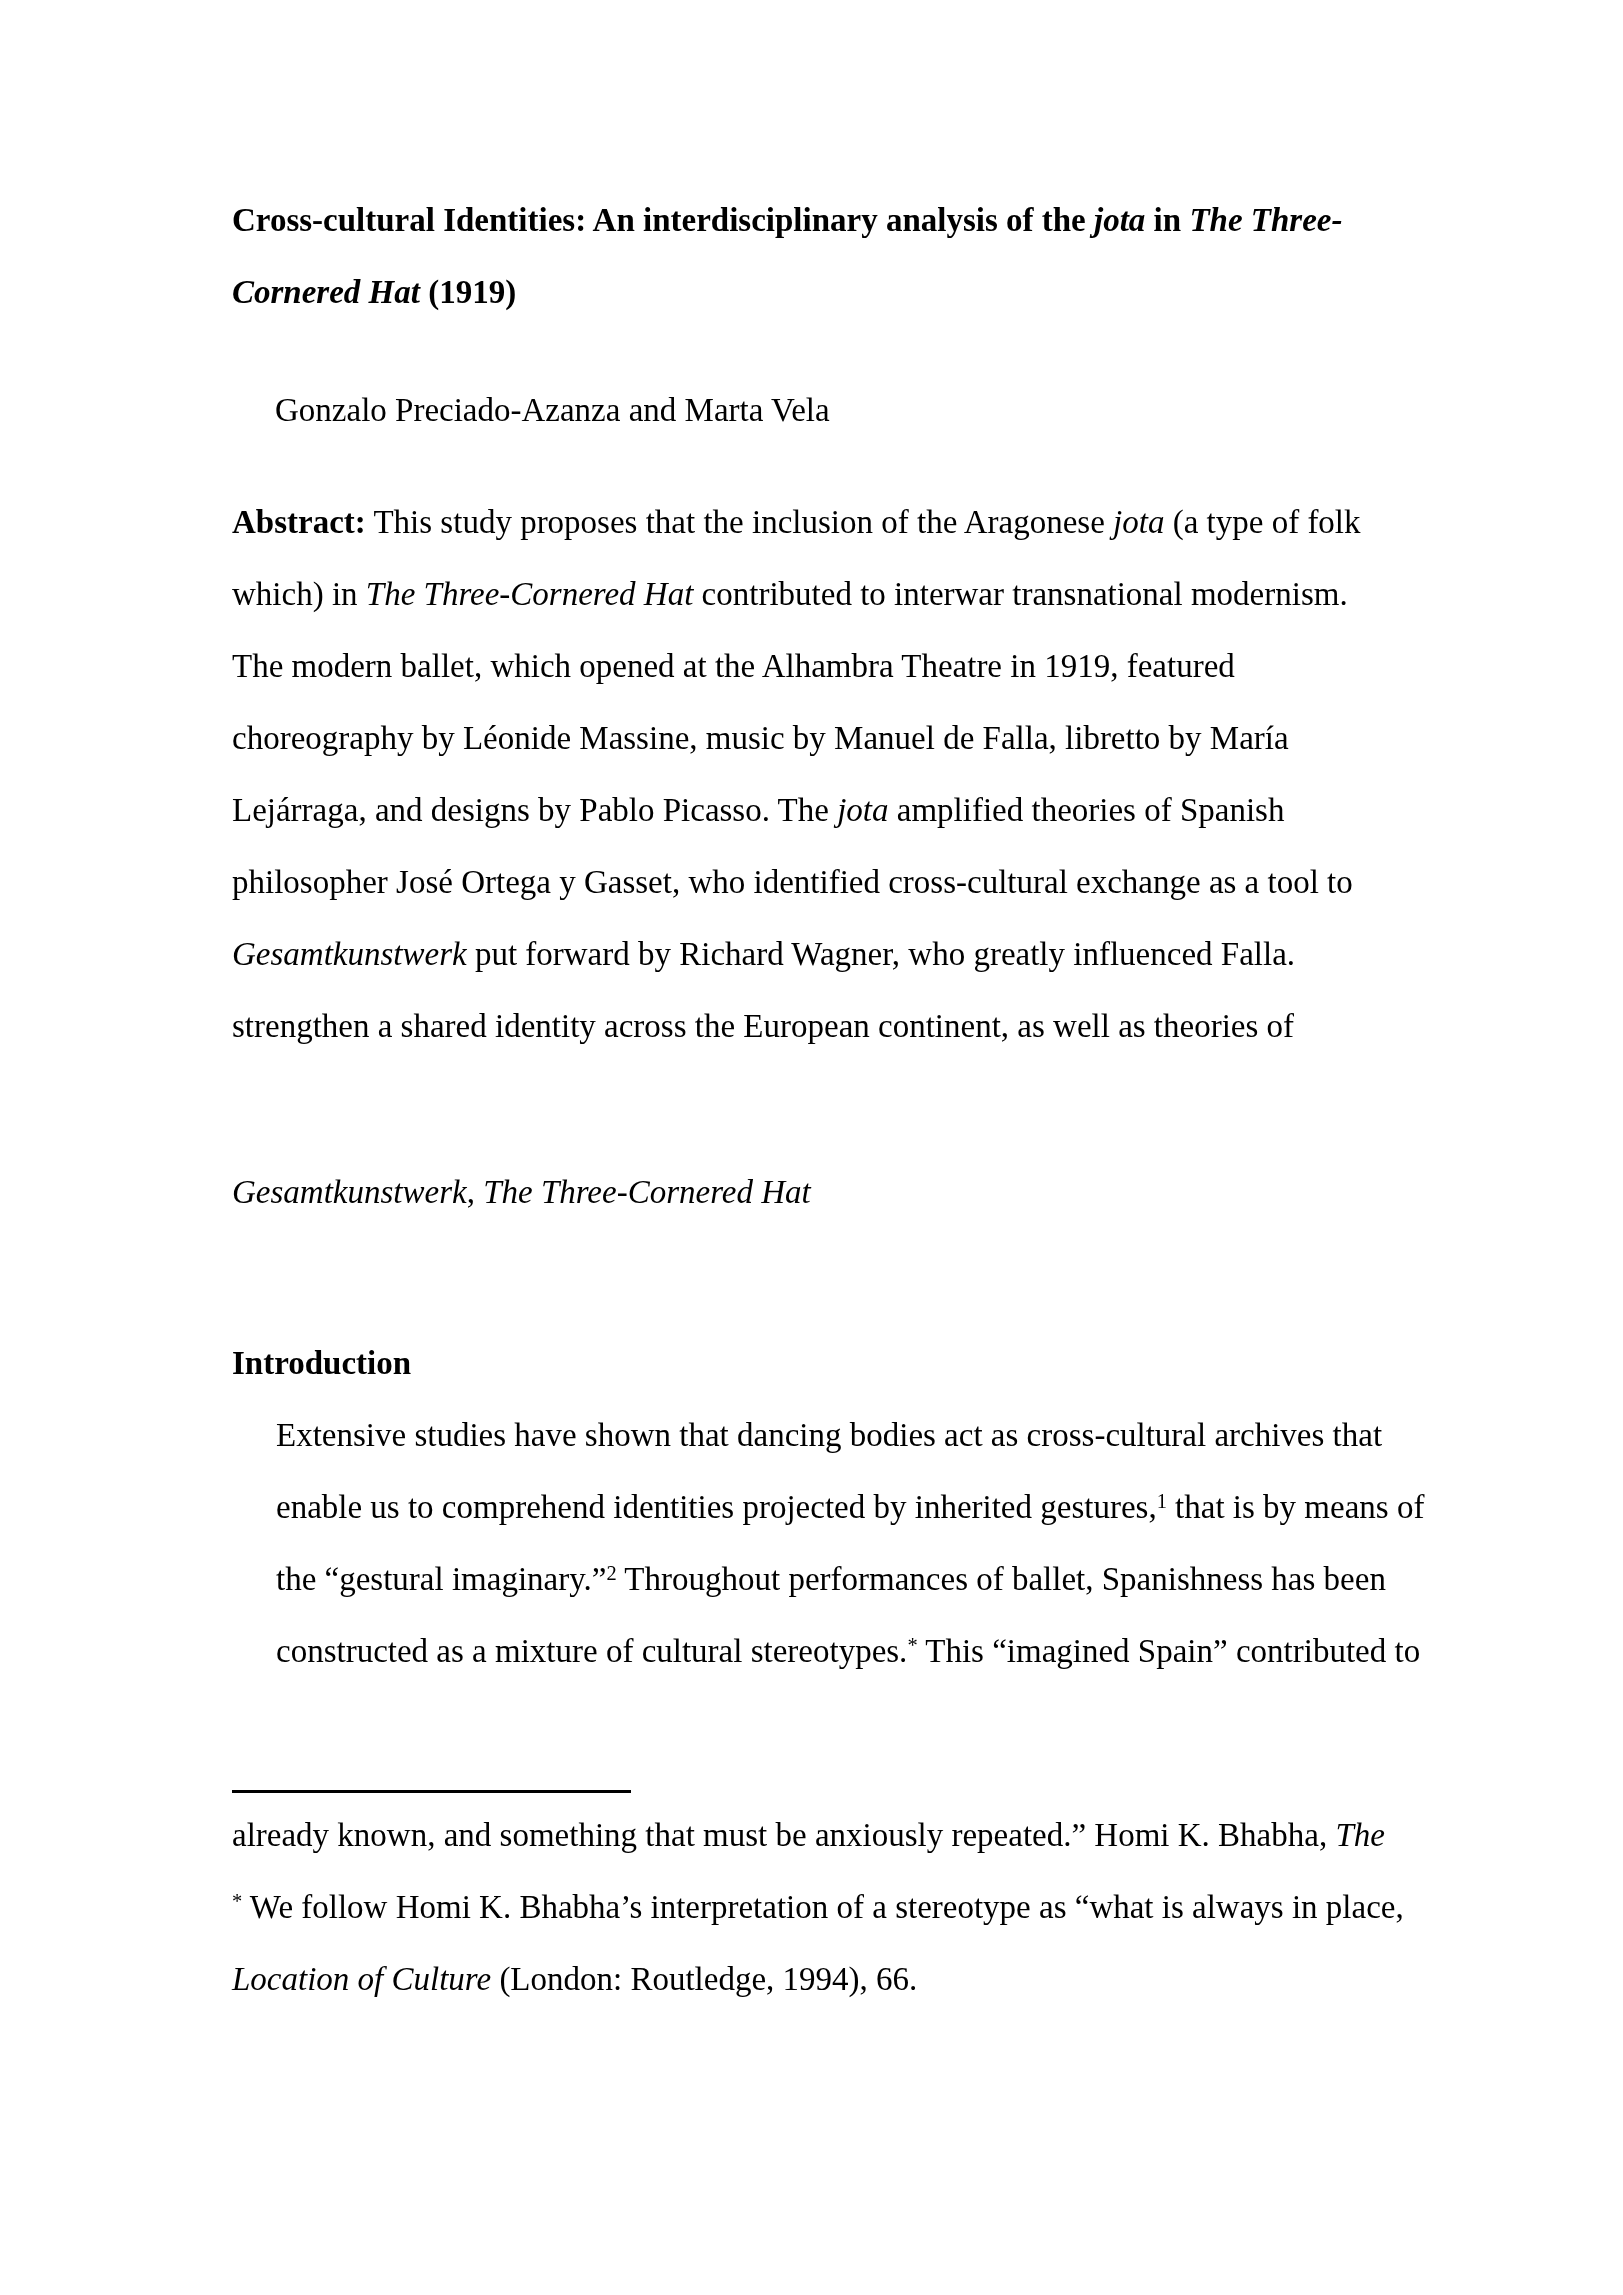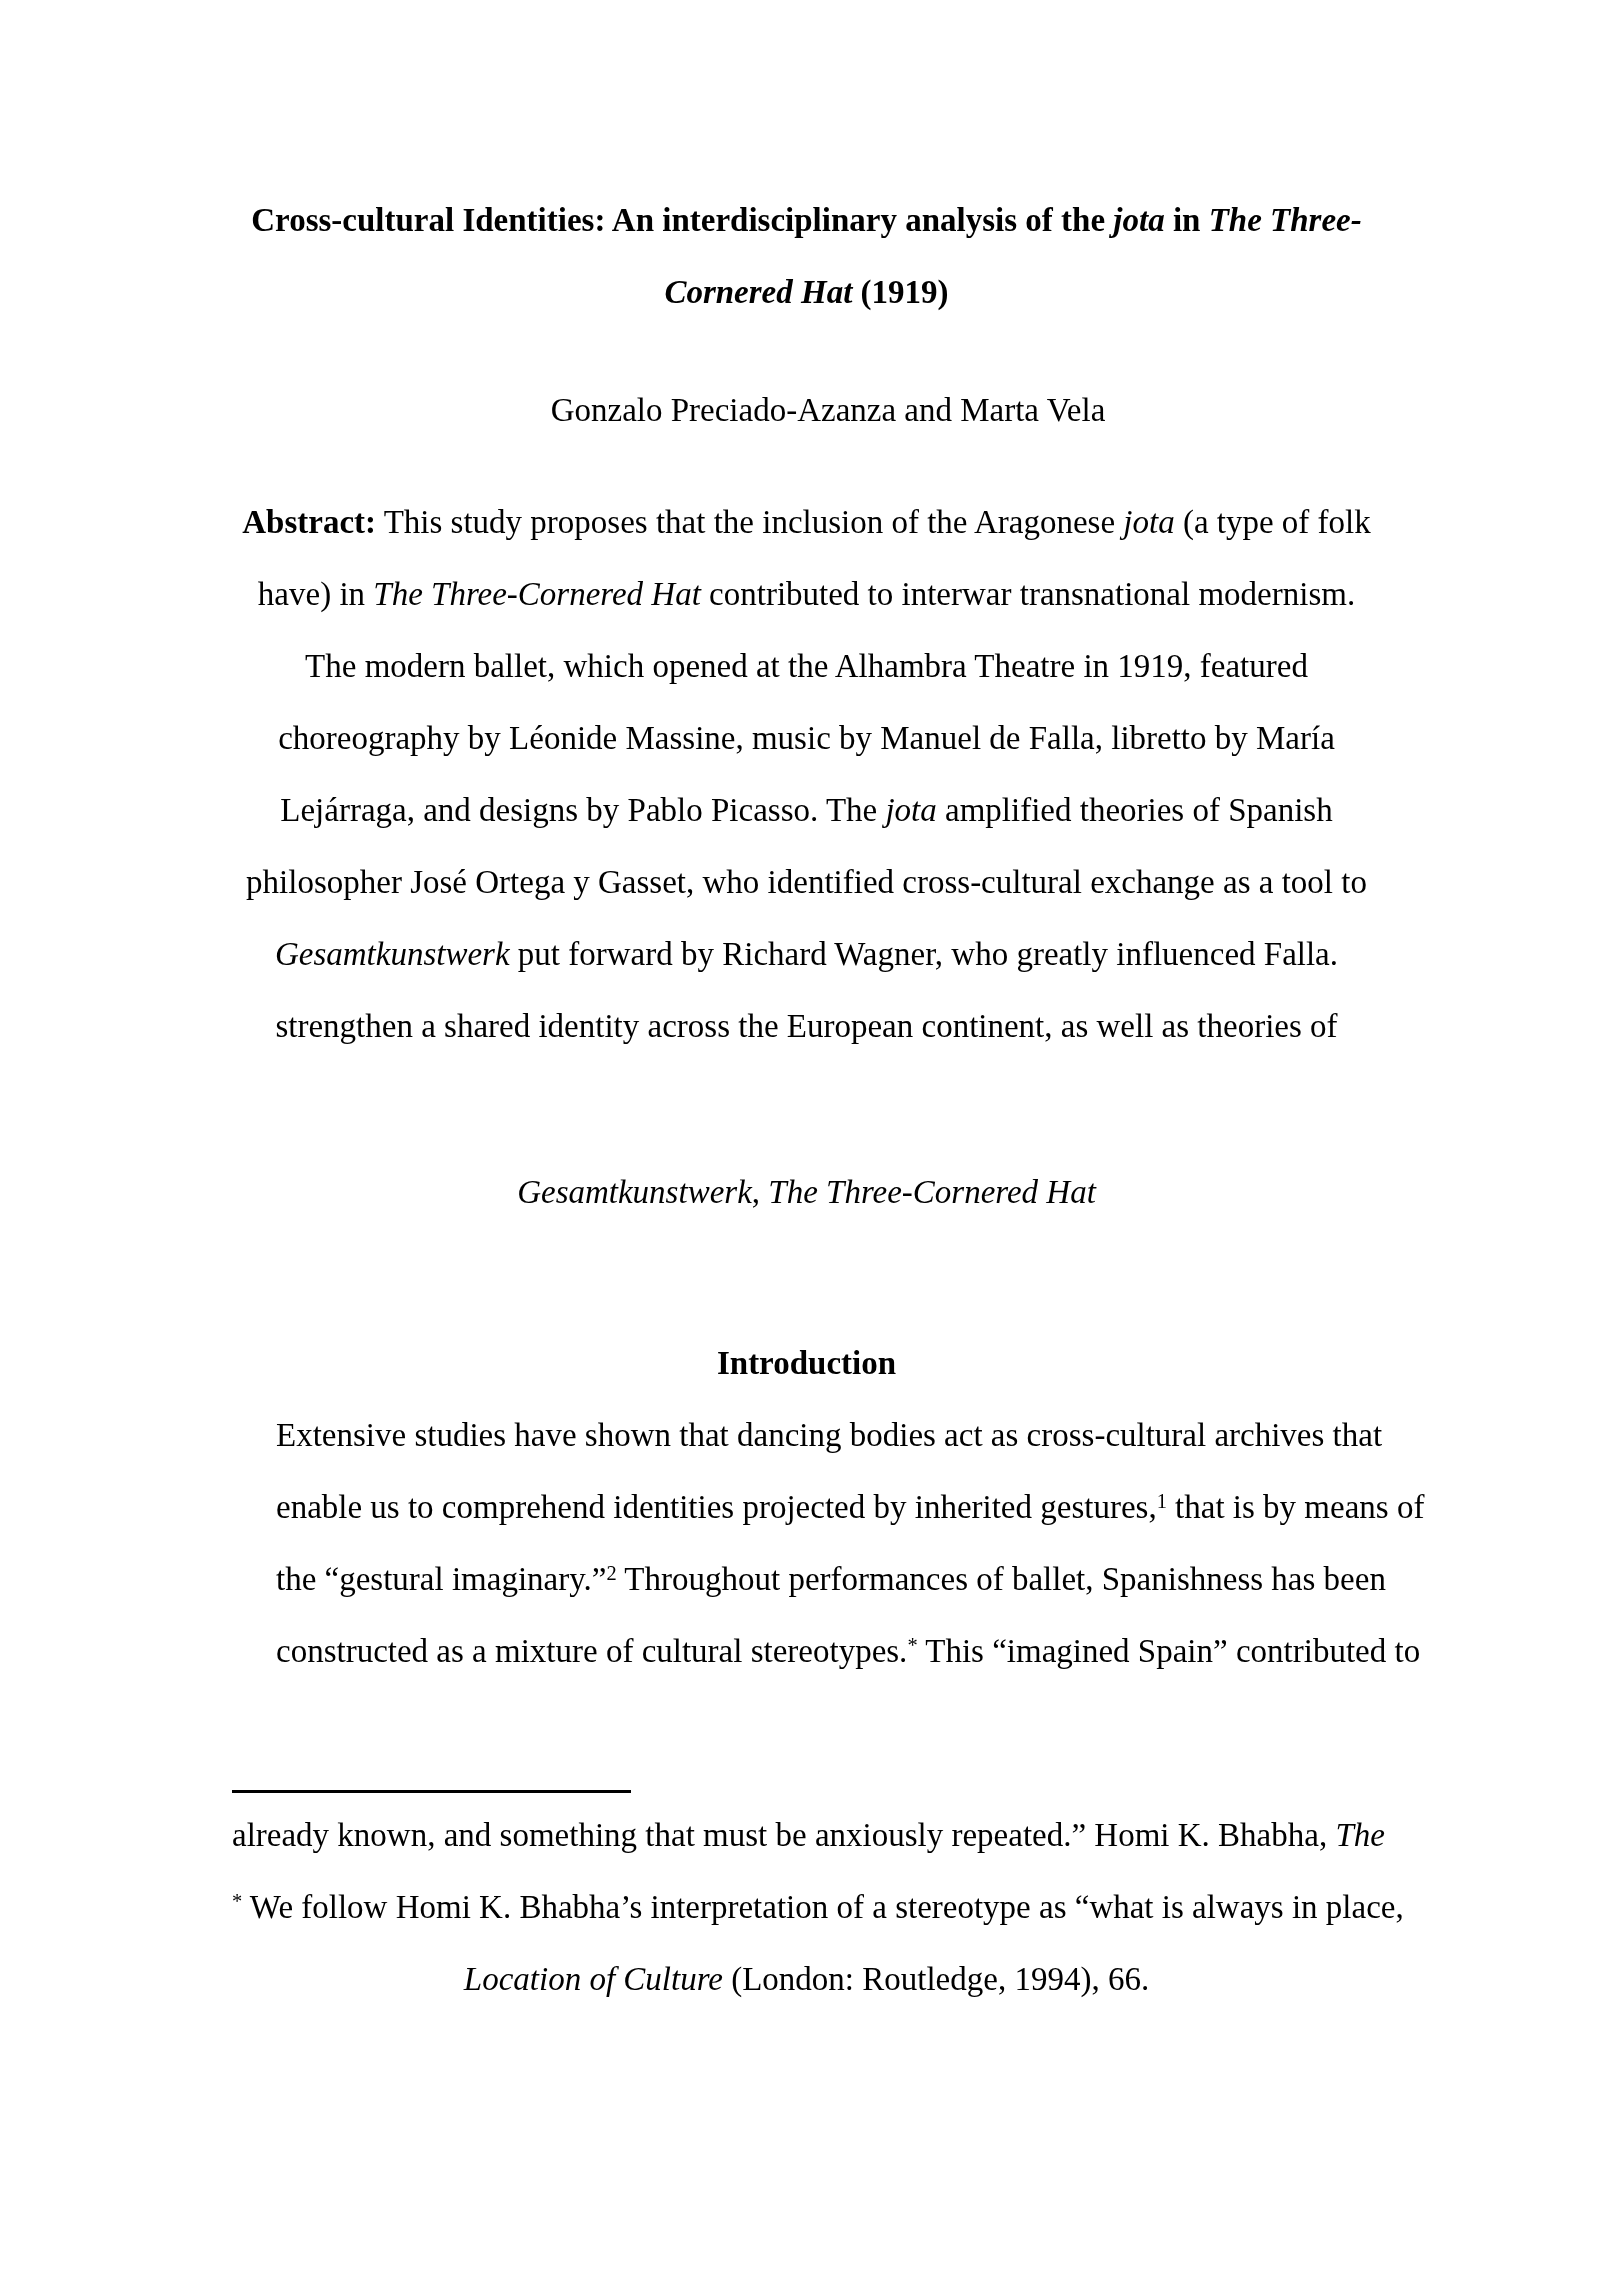--- a/index.html
+++ b/index.html
@@ -7,21 +7,20 @@
     position: relative;
     width: 1623px;
     height: 2295px;
     background: #ffffff;
     color: #000000;
     font-family: "Liberation Serif", "DejaVu Serif", serif;
     font-size: 33px;
     box-sizing: border-box;
     padding: 184px 242px 0 232px;
     overflow: hidden;
-    text-align: center;
   }
   .ln {
     line-height: 72px;
     white-space: nowrap;
   }
   .b { font-weight: bold; }
   .i { font-style: italic; }
   sup.mark {
     font-size: 62%;
     line-height: 0;
@@ -51,21 +50,21 @@
     <div class="ln"><span class="b">Cross-cultural Identities: An interdisciplinary analysis of the </span><span class="b i">jota</span><span class="b"> in </span><span class="b i">The Three-</span></div>
     <div class="ln"><span class="b i">Cornered Hat</span><span class="b"> (1919)</span></div>
   </div>
 
   <div class="authors-block">
     <div class="ln"><span>Gonzalo Preciado-Azanza and Marta Vela</span></div>
   </div>
 
   <div class="abstract-block">
     <div class="ln"><span class="b">Abstract:</span><span> This study proposes that the inclusion of the Aragonese </span><span class="i">jota</span><span> (a type of folk</span></div>
-    <div class="ln"><span>have) in </span><span class="i">The Three-Cornered Hat</span><span> contributed to interwar transnational modernism.</span></div>
+    <div class="ln"><span>which) in </span><span class="i">The Three-Cornered Hat</span><span> contributed to interwar transnational modernism.</span></div>
     <div class="ln"><span>The modern ballet, which opened at the Alhambra Theatre in 1919, featured</span></div>
     <div class="ln"><span>choreography by Léonide Massine, music by Manuel de Falla, libretto by María</span></div>
     <div class="ln"><span>Lejárraga, and designs by Pablo Picasso. The </span><span class="i">jota</span><span> amplified theories of Spanish</span></div>
     <div class="ln"><span>philosopher José Ortega y Gasset, who identified cross-cultural exchange as a tool to</span></div>
     <div class="ln"><span class="i">Gesamtkunstwerk</span><span> put forward by Richard Wagner, who greatly influenced Falla.</span></div>
     <div class="ln"><span>strengthen a shared identity across the European continent, as well as theories of</span></div>
   </div>
 
   <div class="keywords-block">
     <div class="ln"><span class="i">Gesamtkunstwerk</span><span>, </span><span class="i">The Three-Cornered Hat</span></div>

